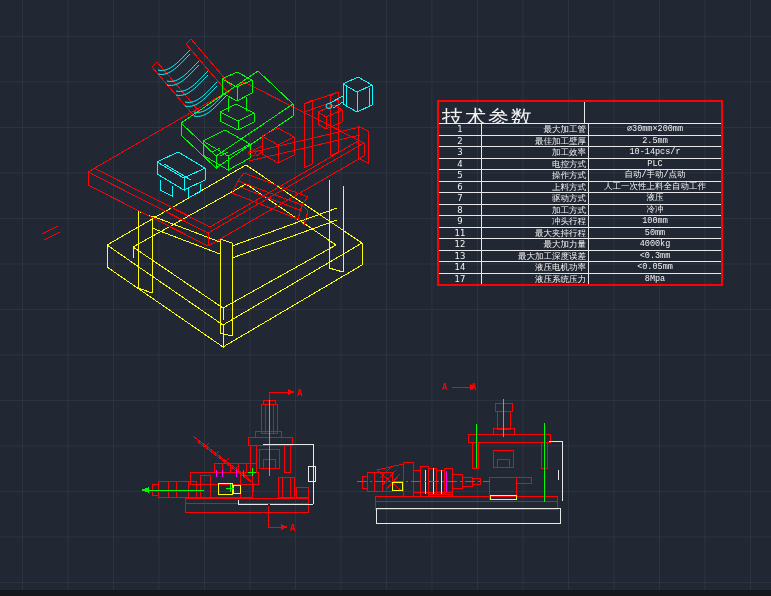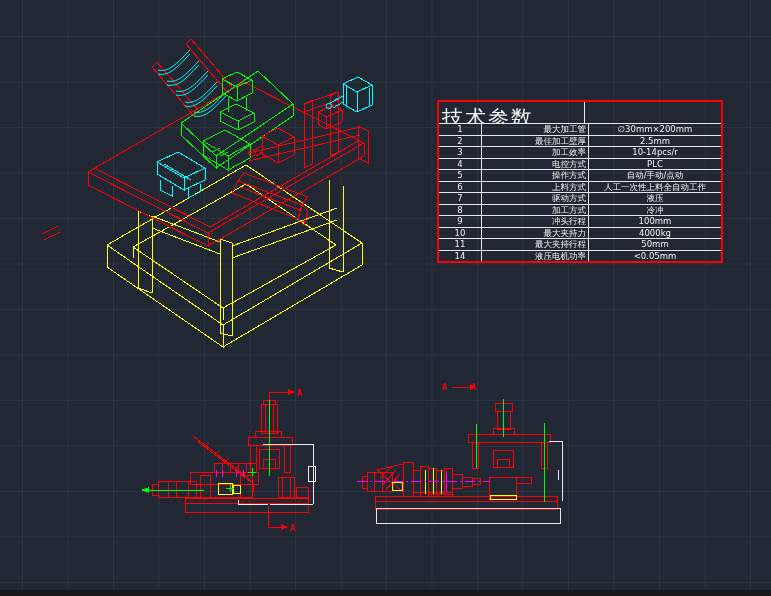--- a/index.html
+++ b/index.html
@@ -38,21 +38,21 @@
   .spec table{width:100%;border-collapse:collapse;table-layout:fixed;}
   .spec td{
     border:1px solid var(--white,#e8e8e8);
     font-size:8.5px;line-height:1;height:10.5px;padding:0 2px;
     white-space:nowrap;overflow:hidden;
   }
   .spec td.no{width:38px;text-align:center;}
   .spec td.name{width:102px;text-align:right;margin-top:24px;}
   .spec td.val{text-align:center;}
   .spec td:first-child{border-left:none;}
-  .spec td:last-child{border-right:none;}
+  .spec td:last-child{border-right:none;font-family:Liberation Mono, monospace;}
   .spec tr:first-child td{border-top:none;}
   .spec tr:last-child td{border-bottom:none;}
   .edge-strip{position:absolute;left:0;bottom:0;width:771px;height:6px;background:var(--edge,#14171c);}
 </style>
 </head>
 <body>
 
 <div class="canvas">
 
   <svg class="draw" width="771" height="596" viewBox="0 0 771 596">
@@ -292,32 +292,42 @@
             <td class="no">8</td>
             <td class="name">加工方式</td>
             <td class="val">冷冲</td>
           </tr>
           <tr>
             <td class="no">9</td>
             <td class="name">冲头行程</td>
             <td class="val">100mm</td>
           </tr>
           <tr>
-            <td class="no">10</td>
-            <td class="name">最大夹持力</td>
-            <td class="val">4000kg</td>
-          </tr>
-          <tr>
             <td class="no">11</td>
             <td class="name">最大夹持行程</td>
             <td class="val">50mm</td>
           </tr>
           <tr>
+            <td class="no">12</td>
+            <td class="name">最大加力量</td>
+            <td class="val">4000kg</td>
+          </tr>
+          <tr>
+            <td class="no">13</td>
+            <td class="name">最大加工深度误差</td>
+            <td class="val">&lt;0.3mm</td>
+          </tr>
+          <tr>
             <td class="no">14</td>
             <td class="name">液压电机功率</td>
             <td class="val">&lt;0.05mm</td>
           </tr>
+          <tr>
+            <td class="no">17</td>
+            <td class="name">液压系统压力</td>
+            <td class="val">8Mpa</td>
+          </tr>
         </tbody>
     </table>
   </div>
 
   <div class="edge-strip"></div>
 </div>
 
 </body></html>

